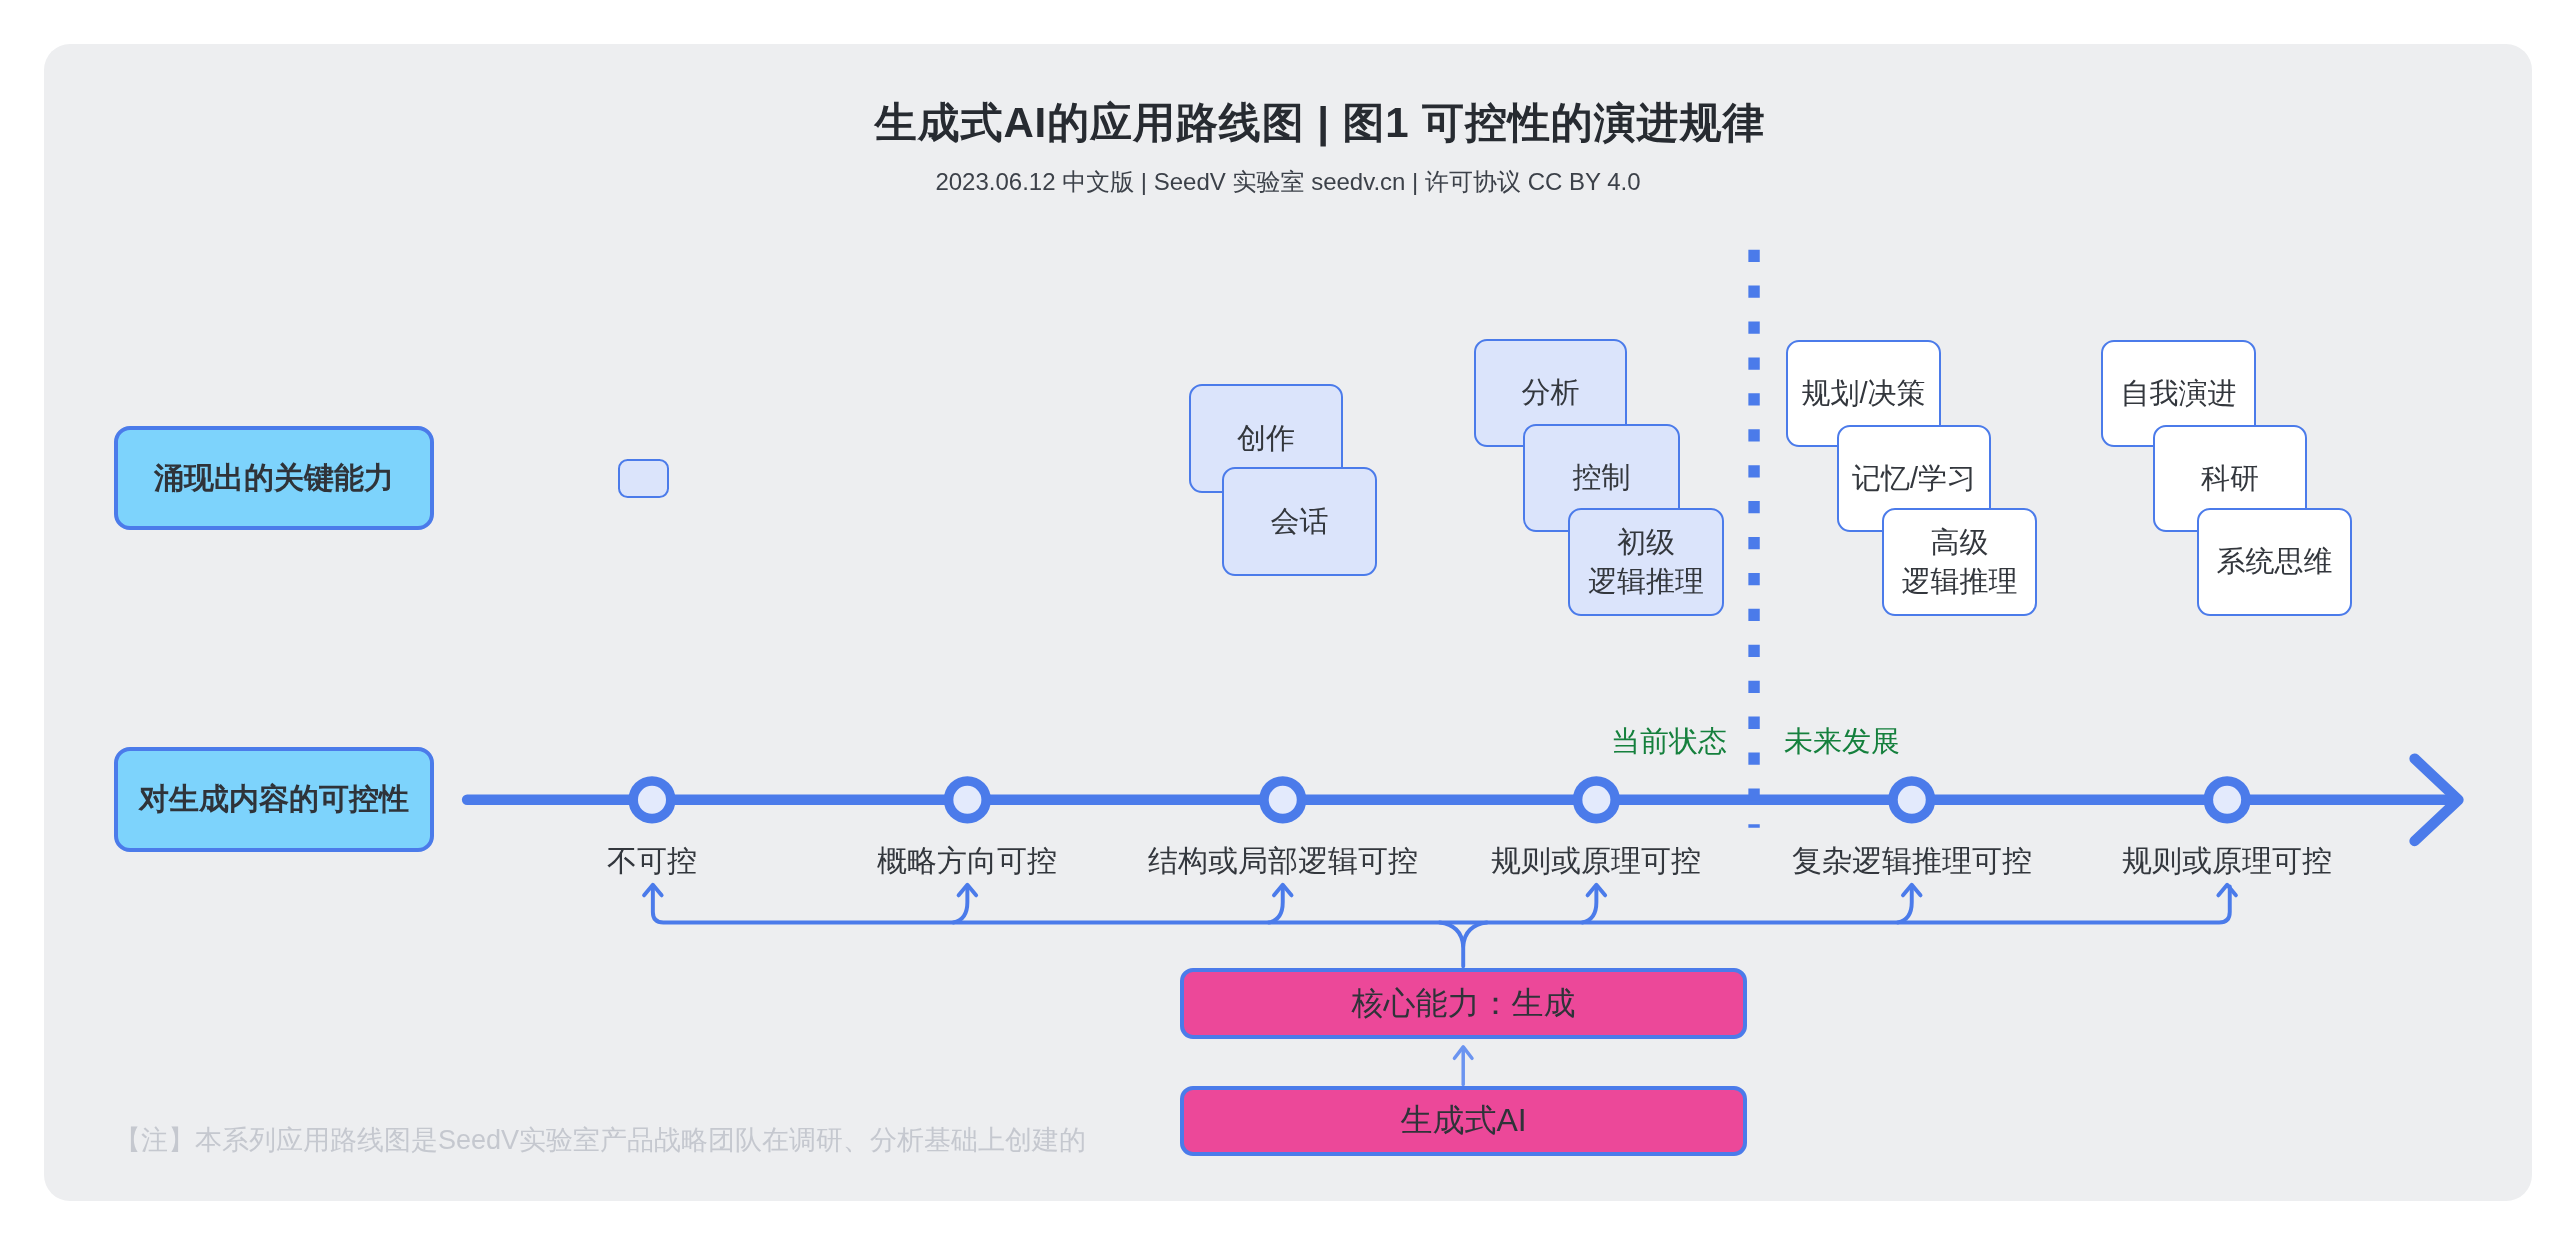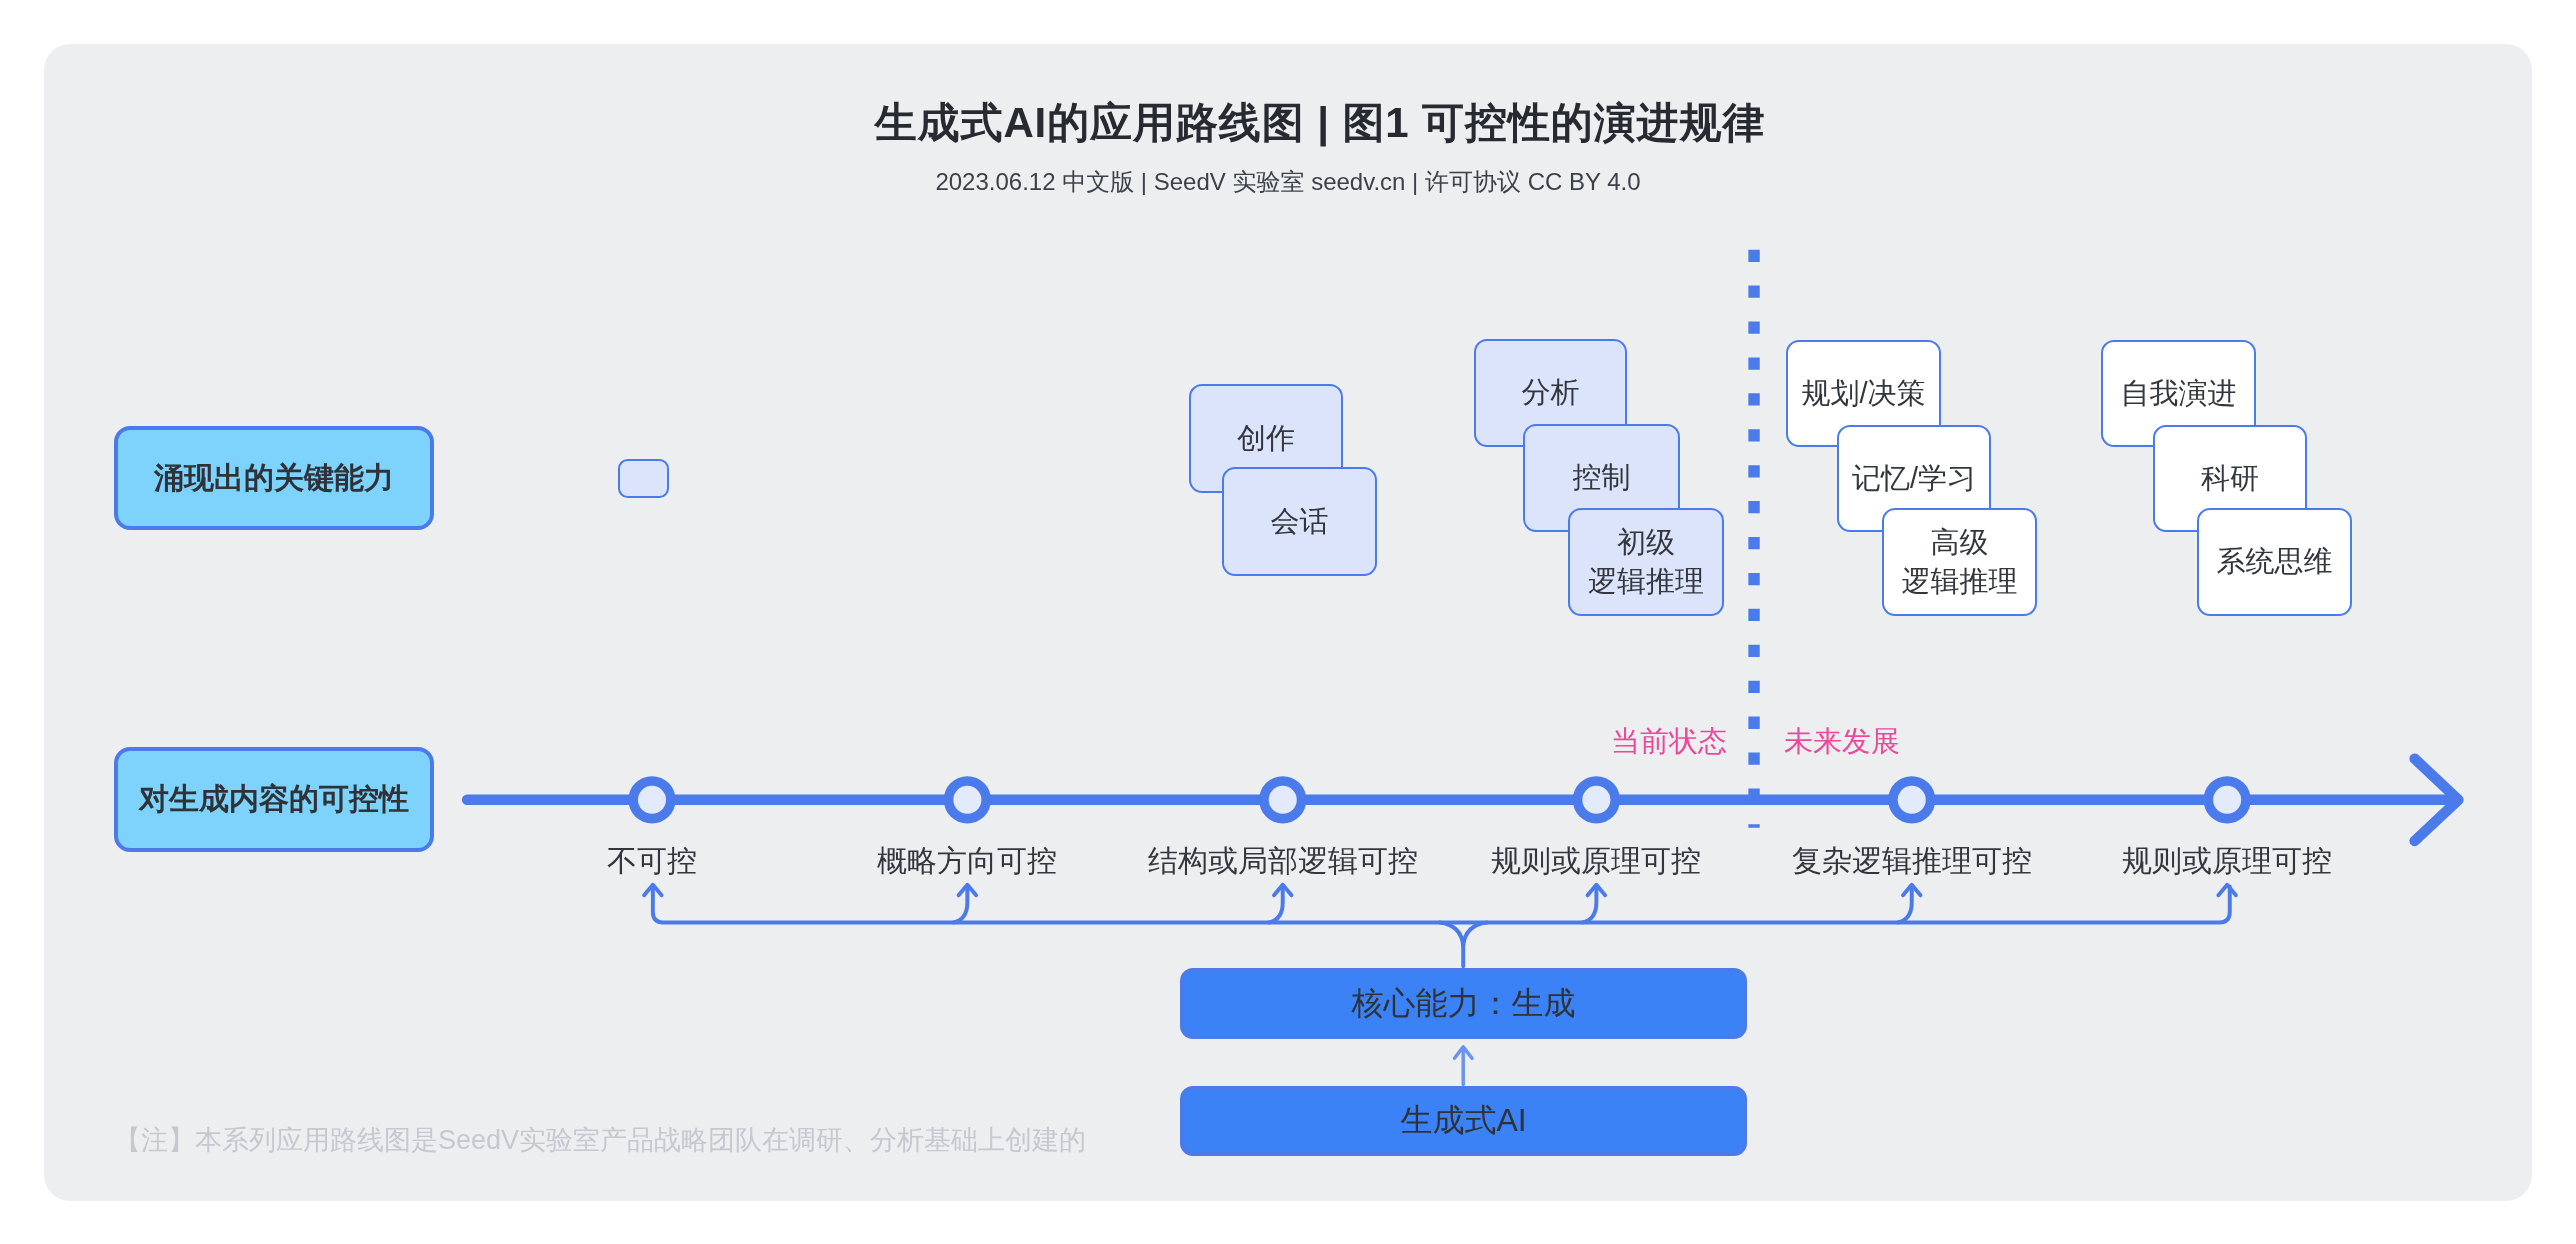--- a/index.html
+++ b/index.html
@@ -10,23 +10,23 @@
   .subtitle{position:absolute;left:0;top:166px;width:2576px;text-align:center;font-size:24px;color:#3c4149;}
   .label-box{position:absolute;display:flex;align-items:center;justify-content:center;
              background:#7dd3fc;border:4.4px solid #4b7bea;border-radius:16px;
              font-size:30px;font-weight:bold;color:#2f3339;box-sizing:border-box;}
   .card{position:absolute;display:flex;align-items:center;justify-content:center;text-align:center;
         border:2.6px solid #4b7bea;border-radius:13px;font-size:29px;color:#33373d;
         white-space:pre-line;line-height:1.35;box-sizing:border-box;}
   .card.current{background:#dbe4fb;}
   .card.future{background:#ffffff;}
   .milestone-label{position:absolute;width:368px;text-align:center;font-size:30px;color:#33373d;}
-  .phase-label{position:absolute;width:280px;font-size:29px;color:#ec4899;}
+  .phase-label{position:absolute;width:280px;font-size:29px;color:#15803d;}
   .bottom-box{position:absolute;left:1180px;width:567px;height:71px;display:flex;align-items:center;justify-content:center;
-              background:#3b82f6;border:4.4px solid #4b7bea;border-radius:13px;font-size:32px;color:#2f3339;box-sizing:border-box;}
+              background:#ec4899;border:4.4px solid #4b7bea;border-radius:13px;font-size:32px;color:#2f3339;box-sizing:border-box;}
   .note{position:absolute;left:114px;top:1122px;font-size:27px;color:#c5c8cf;}
   svg.art{position:absolute;left:0;top:0;}
 </style>
 </head>
 <body>
 
 <div class="canvas">
 
   <div class="panel"></div>
 

